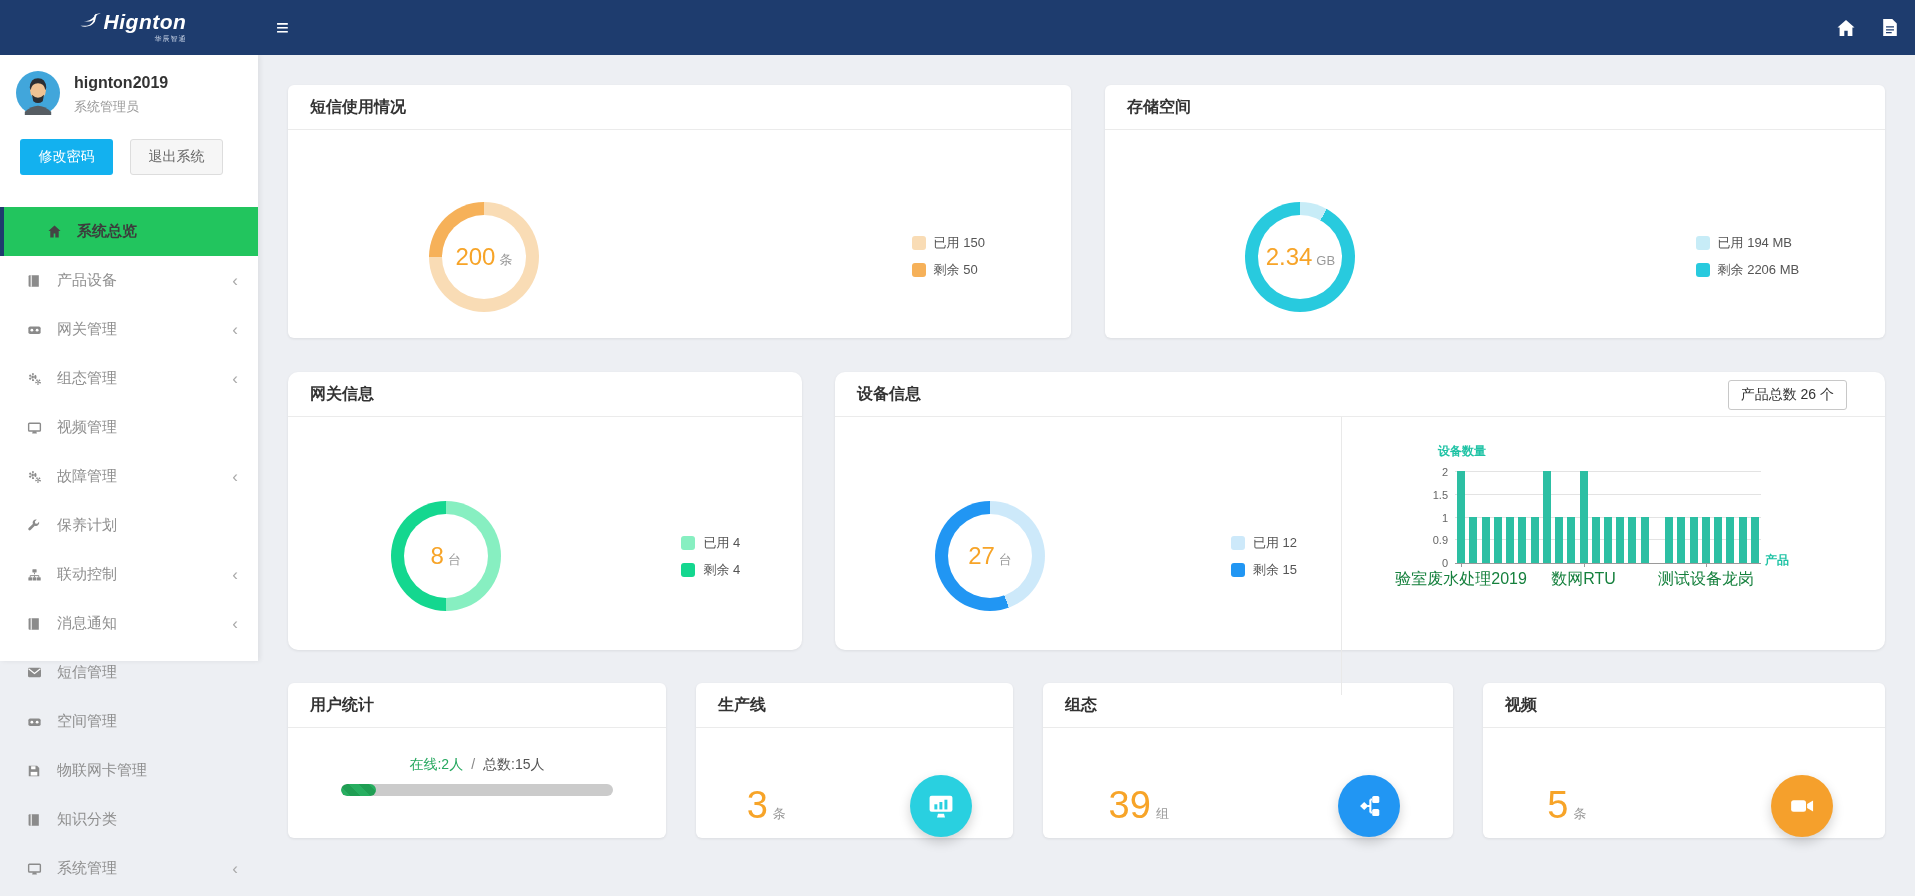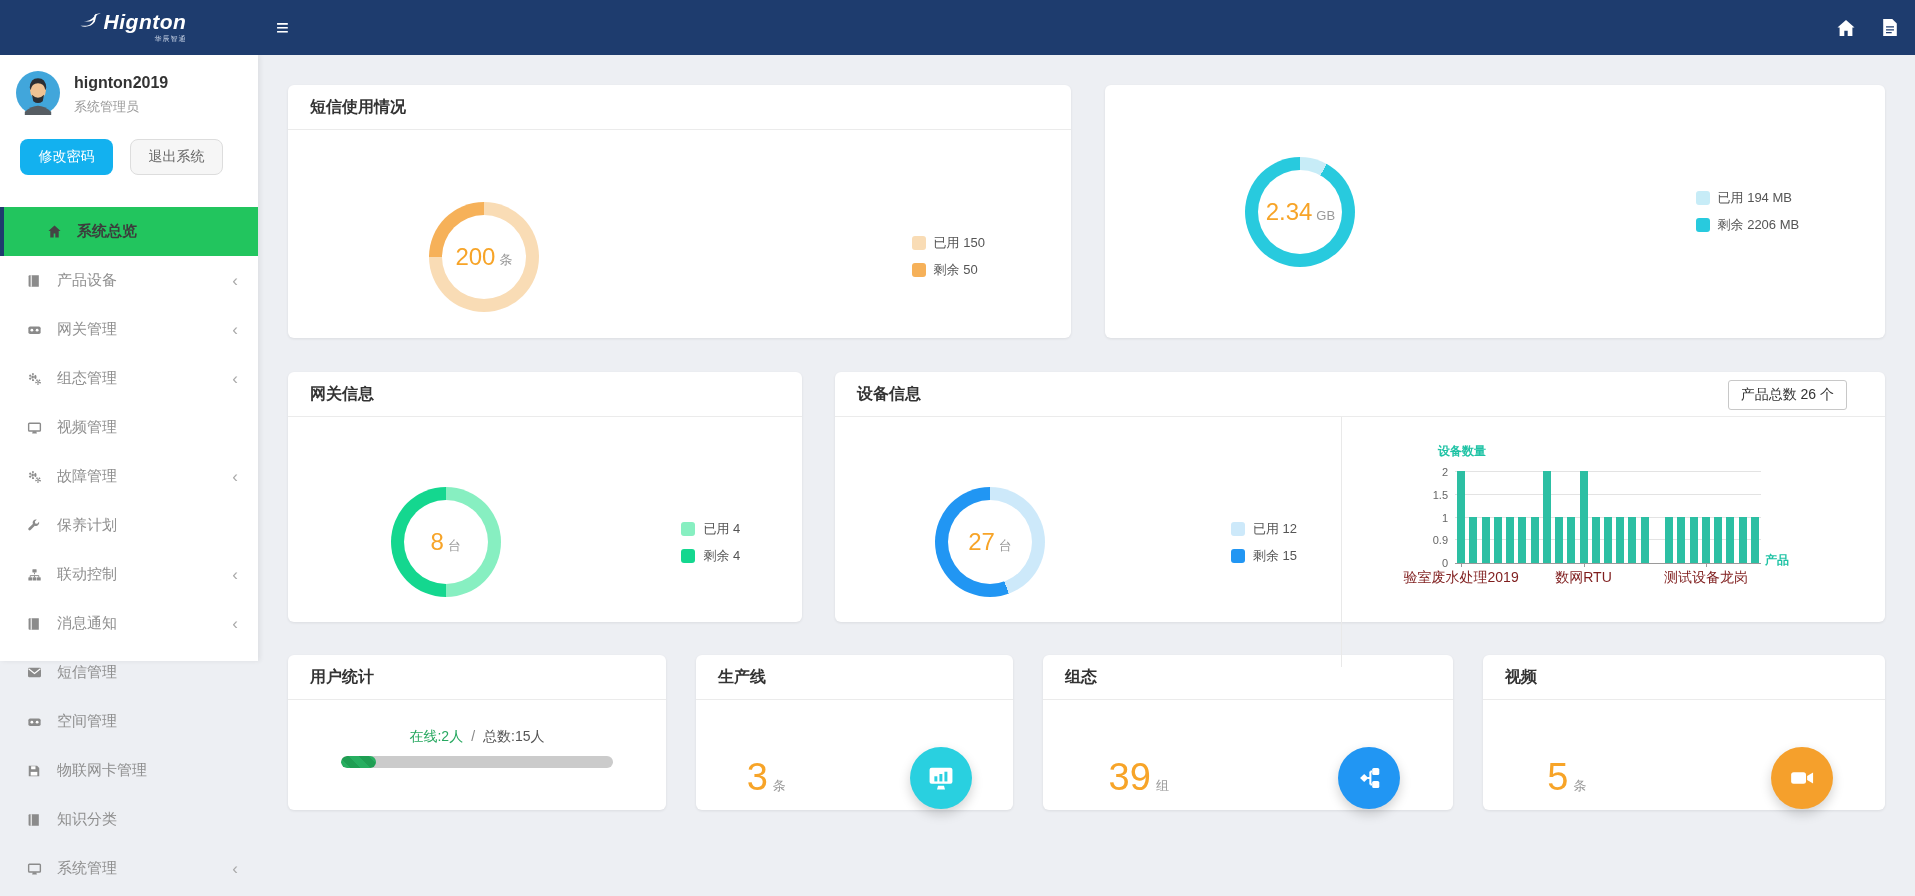--- a/index.html
+++ b/index.html
@@ -16,21 +16,21 @@
   .topbar-icons { margin-left:auto; margin-right:18px; display:flex; align-items:center; gap:28px; }
   .tb-ic { cursor:pointer; display:flex; }
 
   
   .sidebar { position:fixed; top:55px; left:0; width:258px; height:606px; background:#fff;
     box-shadow:2px 0 5px rgba(0,0,0,.07); z-index:10; }
   .user-panel { display:flex; align-items:center; gap:14px; padding:16px 0 4px 16px; }
   .user-name { font-size:16px; font-weight:bold; color:#333; }
   .user-role { font-size:13px; color:#999; margin-top:6px; }
   .user-actions { display:flex; gap:17px; padding:16px 0 14px 20px; }
-  .btn { font-size:14px; height:36px; width:93px; border-radius:8px; cursor:pointer; border:1px solid transparent;
+  .btn { font-size:14px; height:36px; width:93px; border-radius:3px; cursor:pointer; border:1px solid transparent;
     display:flex; align-items:center; justify-content:center; }
   .btn-primary { background:#13b1ef; color:#fff; }
   .btn-default { background:#f6f6f6; color:#666; border-color:#ddd; }
   .menu { margin-top:18px; }
   .mi { height:49px; display:flex; align-items:center; padding-left:24px; cursor:pointer; color:#8f8f8f; position:relative; }
   .mi-ic { width:20px; display:flex; justify-content:center; color:#8b8b8b; }
   .mi-tx { font-size:15px; margin-left:13px; }
   .mi-ar { position:absolute; right:20px; color:#aaa; font-size:17px; }
   .mi.active { background:#22c55e; color:#3c3c3c;padding-left:44px; }
   .mi.active::before { content:""; position:absolute; left:0; top:0; bottom:0; width:4px; background:#1e3c6e; }
@@ -38,21 +38,21 @@
   .mi.active .mi-tx { font-weight:bold; color:#3c3c3c; }
 
   
   .main { position:absolute; top:55px; left:258px; width:1657px; padding:30px 30px 0 30px; }
   .row1 { display:grid; grid-template-columns:783px 780px; gap:34px; }
   .row2 { display:grid; grid-template-columns:514px 1050px; gap:33px; margin-top:34px; }
   .row3 { display:grid; grid-template-columns:378px 317px 410px 402px; gap:30px; margin-top:33px; }
   .card { background:#fff; border-radius:6px; box-shadow:0 1px 3px rgba(0,0,0,.08); overflow:visible; }
   .card-h { height:45px; display:flex; align-items:center; padding:0 22px; border-bottom:1px solid #ebebeb; position:relative; }
   .card-t { font-size:16px; font-weight:bold; color:#333; }
-  .r1 { height:253px; } .r2 { height:250px; } .r3 { height:155px; }
+  .r1 { height:253px; } .r2 { height:278px;border-radius:10px; } .r3 { height:155px; }
   .card-b { position:relative; height:calc(100% - 45px); }
 
   
   .donut-flex { display:flex; align-items:center; height:100%; }
   .donut { width:110px; height:110px; border-radius:50%; position:relative; flex:0 0 auto; }
   .donut::after { content:""; position:absolute; inset:13px; background:#fff; border-radius:50%; }
   .donut-center { position:absolute; inset:0; display:flex; align-items:center; justify-content:center; z-index:2; gap:4px; }
   .donut-num { font-size:24px; color:#f7a428; }
   .donut-unit { font-size:13px; color:#999; margin-top:7px; }
   .legend { display:flex; flex-direction:column; gap:9px; }
@@ -69,21 +69,21 @@
   .dev-left .legend { margin-left:auto; margin-right:44px; }
   .dev-chart { flex:1; position:relative; }
   .total-btn { position:absolute; right:38px; top:8px; border:1px solid #c8c8c8; border-radius:3px;
     background:#fff; font-size:14px; color:#333; padding:5px 12px; cursor:pointer; }
   .bchart-title { position:absolute; left:96px; top:26px; font-size:12px; color:#1fc3a5; font-weight:bold; }
   .plot { position:absolute; left:113px; top:55px; width:306px; height:92px; border-bottom:1px solid #9a9a9a; }
   .gline { position:absolute; left:0; right:0; height:1px; background:#e3e3e3; }
   .ylab { position:absolute; right:100%; margin-right:7px; font-size:11px; color:#666; transform:translateY(-50%); white-space:nowrap; }
   .bar { position:absolute; bottom:0; width:8px; background:#2cbfa3; }
   .xtick { position:absolute; top:100%; width:1px; height:4px; background:#9a9a9a; }
-  .xlab { position:absolute; top:100%; margin-top:6px; font-size:14px; color:#7f1d1d; transform:translateX(-50%); white-space:nowrap; }
+  .xlab { position:absolute; top:100%; margin-top:6px; font-size:16px; color:#15803d; transform:translateX(-50%); white-space:nowrap; }
   .xaxis-name { position:absolute; left:100%; margin-left:4px; bottom:-6px; font-size:12px; color:#1fc3a5; font-weight:bold; white-space:nowrap; }
 
   
   .up-label { text-align:center; font-size:14px; color:#555; margin-top:28px; }
   .up-online { color:#27a860; }
   .up-sep { margin:0 8px; color:#888; }
   .progress { width:72%; height:12px; background:#cbcbcb; border-radius:7px; margin:10px auto 0; overflow:hidden; }
   .progress-fill { height:100%; border-radius:7px;
     background:repeating-linear-gradient(45deg,#27ae60 0 7px,#1f9e53 7px 14px); }
 
@@ -316,20 +316,23 @@
             </div>
             <div class="legend-row">
               <span class="legend-sq" style="background:#f6b159"></span>
               <span class="legend-tx">剩余 50</span>
             </div>
           </div>
       </div>
     </section>
 
     <section class="card r1">
+      <div class="card-h">
+          <span class="card-t">存储空间</span>
+        </div>
       <div class="card-b donut-flex">
         <div class="donut ml18" style="background: conic-gradient(rgb(199, 236, 247) 0%, rgb(199, 236, 247) 8.08333%, rgb(40, 202, 222) 8.08333%, rgb(40, 202, 222) 100%);">
           <div class="donut-center">
             <span class="donut-num">2.34</span>
             <span class="donut-unit">GB</span>
           </div>
         </div>
         <div class="legend lg-r">
             <div class="legend-row">
               <span class="legend-sq" style="background:#c7ecf7"></span>

